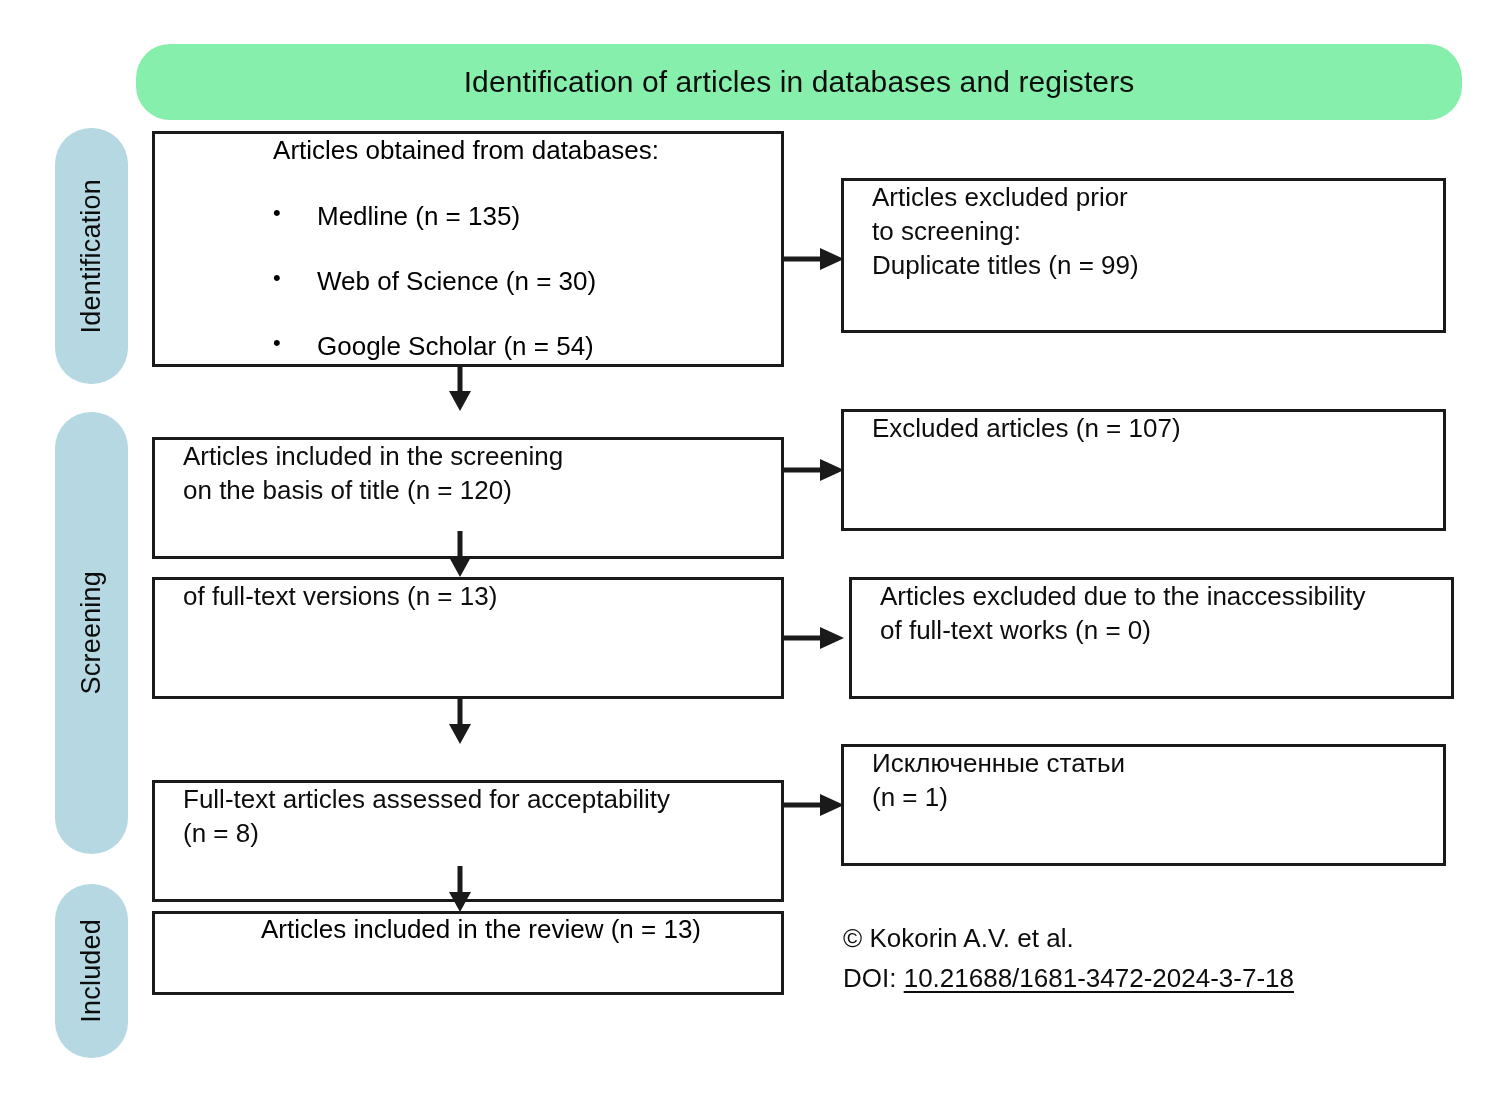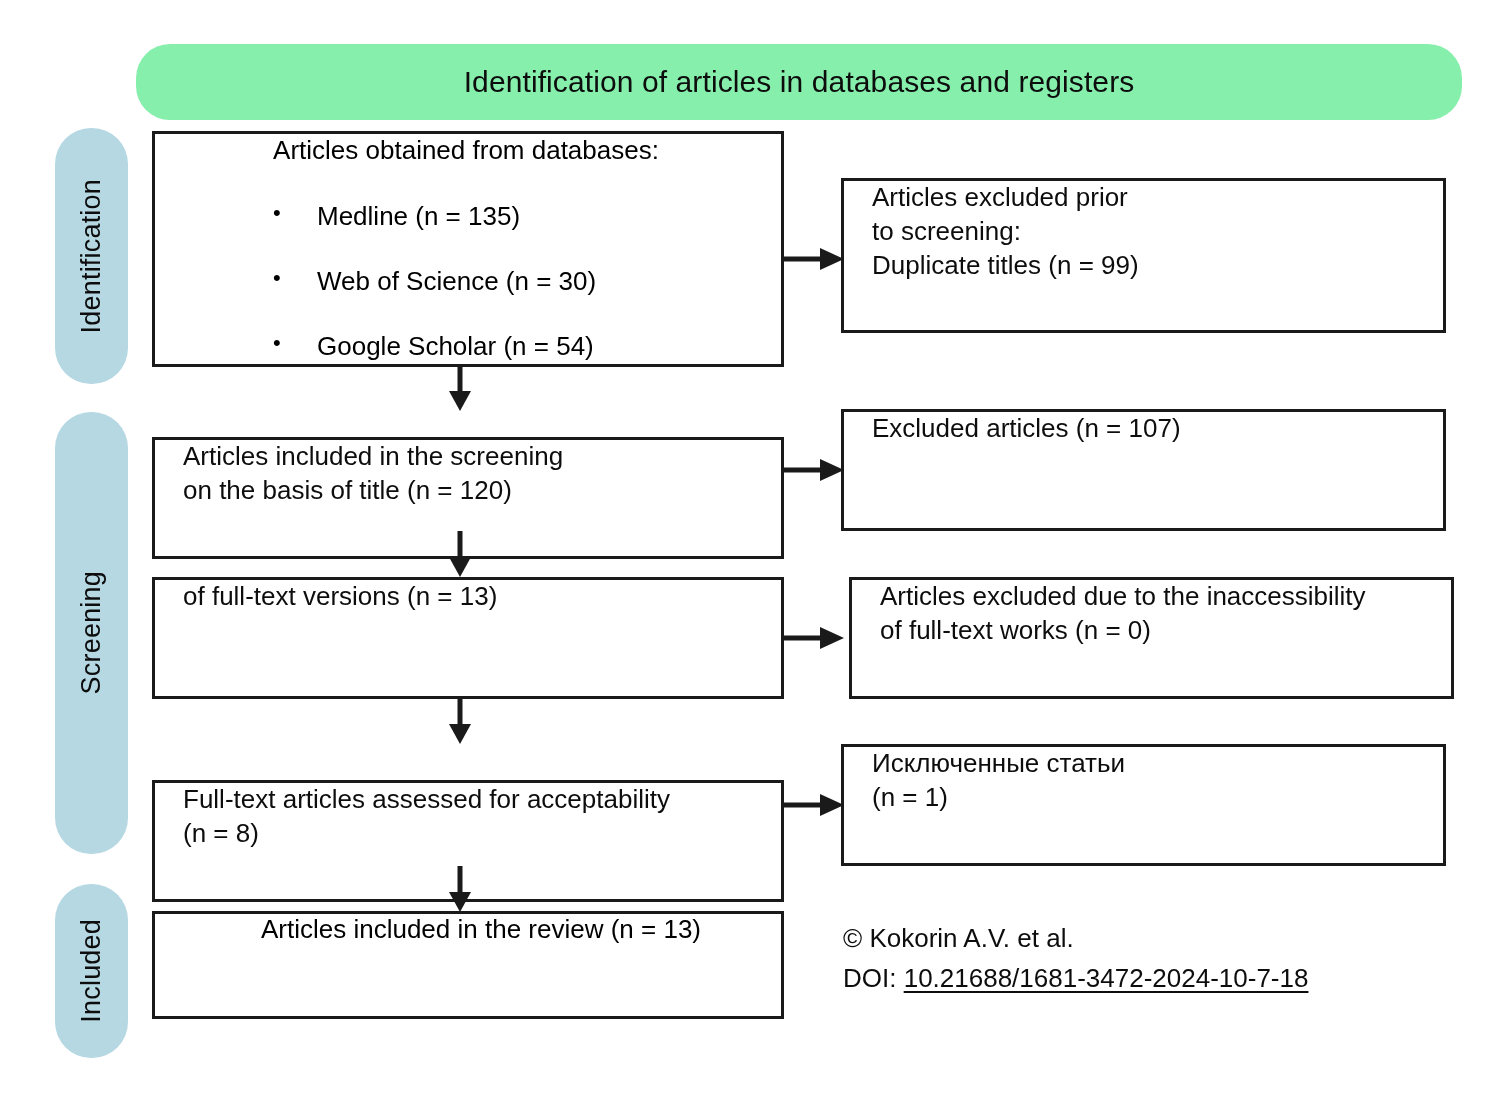--- a/index.html
+++ b/index.html
@@ -80,21 +80,21 @@
     font-size: 26px;
     line-height: 1.30;
     color: #0d0d0d;
   }
 
   
   #box-identification { left: 152px; top: 131px; width: 632px; height: 236px; }
   #box-screen-title   { left: 152px; top: 409px; width: 632px; height: 122px; margin-top: 28px; }
   #box-fulltext-sel   { left: 152px; top: 577px; width: 632px; height: 122px; }
   #box-fulltext-asses { left: 152px; top: 744px; width: 632px; height: 122px; margin-top: 36px; }
-  #box-included       { left: 152px; top: 911px; width: 632px; height: 108px; padding-left: 16px; }
+  #box-included       { left: 152px; top: 911px; width: 632px; height: 84px; padding-left: 16px; }
 
   
   #box-excl-prior     { left: 841px; top: 178px; width: 605px; height: 155px; }
   #box-excl-title     { left: 841px; top: 409px; width: 605px; height: 122px; }
   #box-excl-fulltext  { left: 841px; top: 577px; width: 605px; height: 122px; margin-left: 8px; }
   #box-excl-assessed  { left: 841px; top: 744px; width: 605px; height: 122px; }
   .pad-left   { padding: 0 28px; text-align: left; }
 
   
   .src-heading {
@@ -284,16 +284,16 @@
       <polygon points="3,26 25,26 14,46" fill="#1a1a1a"></polygon>
     </svg>
   </div>
 
   <div class="box" id="box-included">
     <div class="included-text">Articles included in the review (n = 13)</div>
   </div>
 
   <div class="credit">
     <div class="credit-line">© Kokorin A.V. et al.</div>
-    <div class="credit-line"><span>DOI: </span><span class="doi-link">10.21688/1681-3472-2024-10-7-18</span></div>
+    <div class="credit-line"><span>DOI: </span><span class="doi-link">10.21688/1681-3472-2024-3-7-18</span></div>
   </div>
 
 </div>
 
 </body></html>

